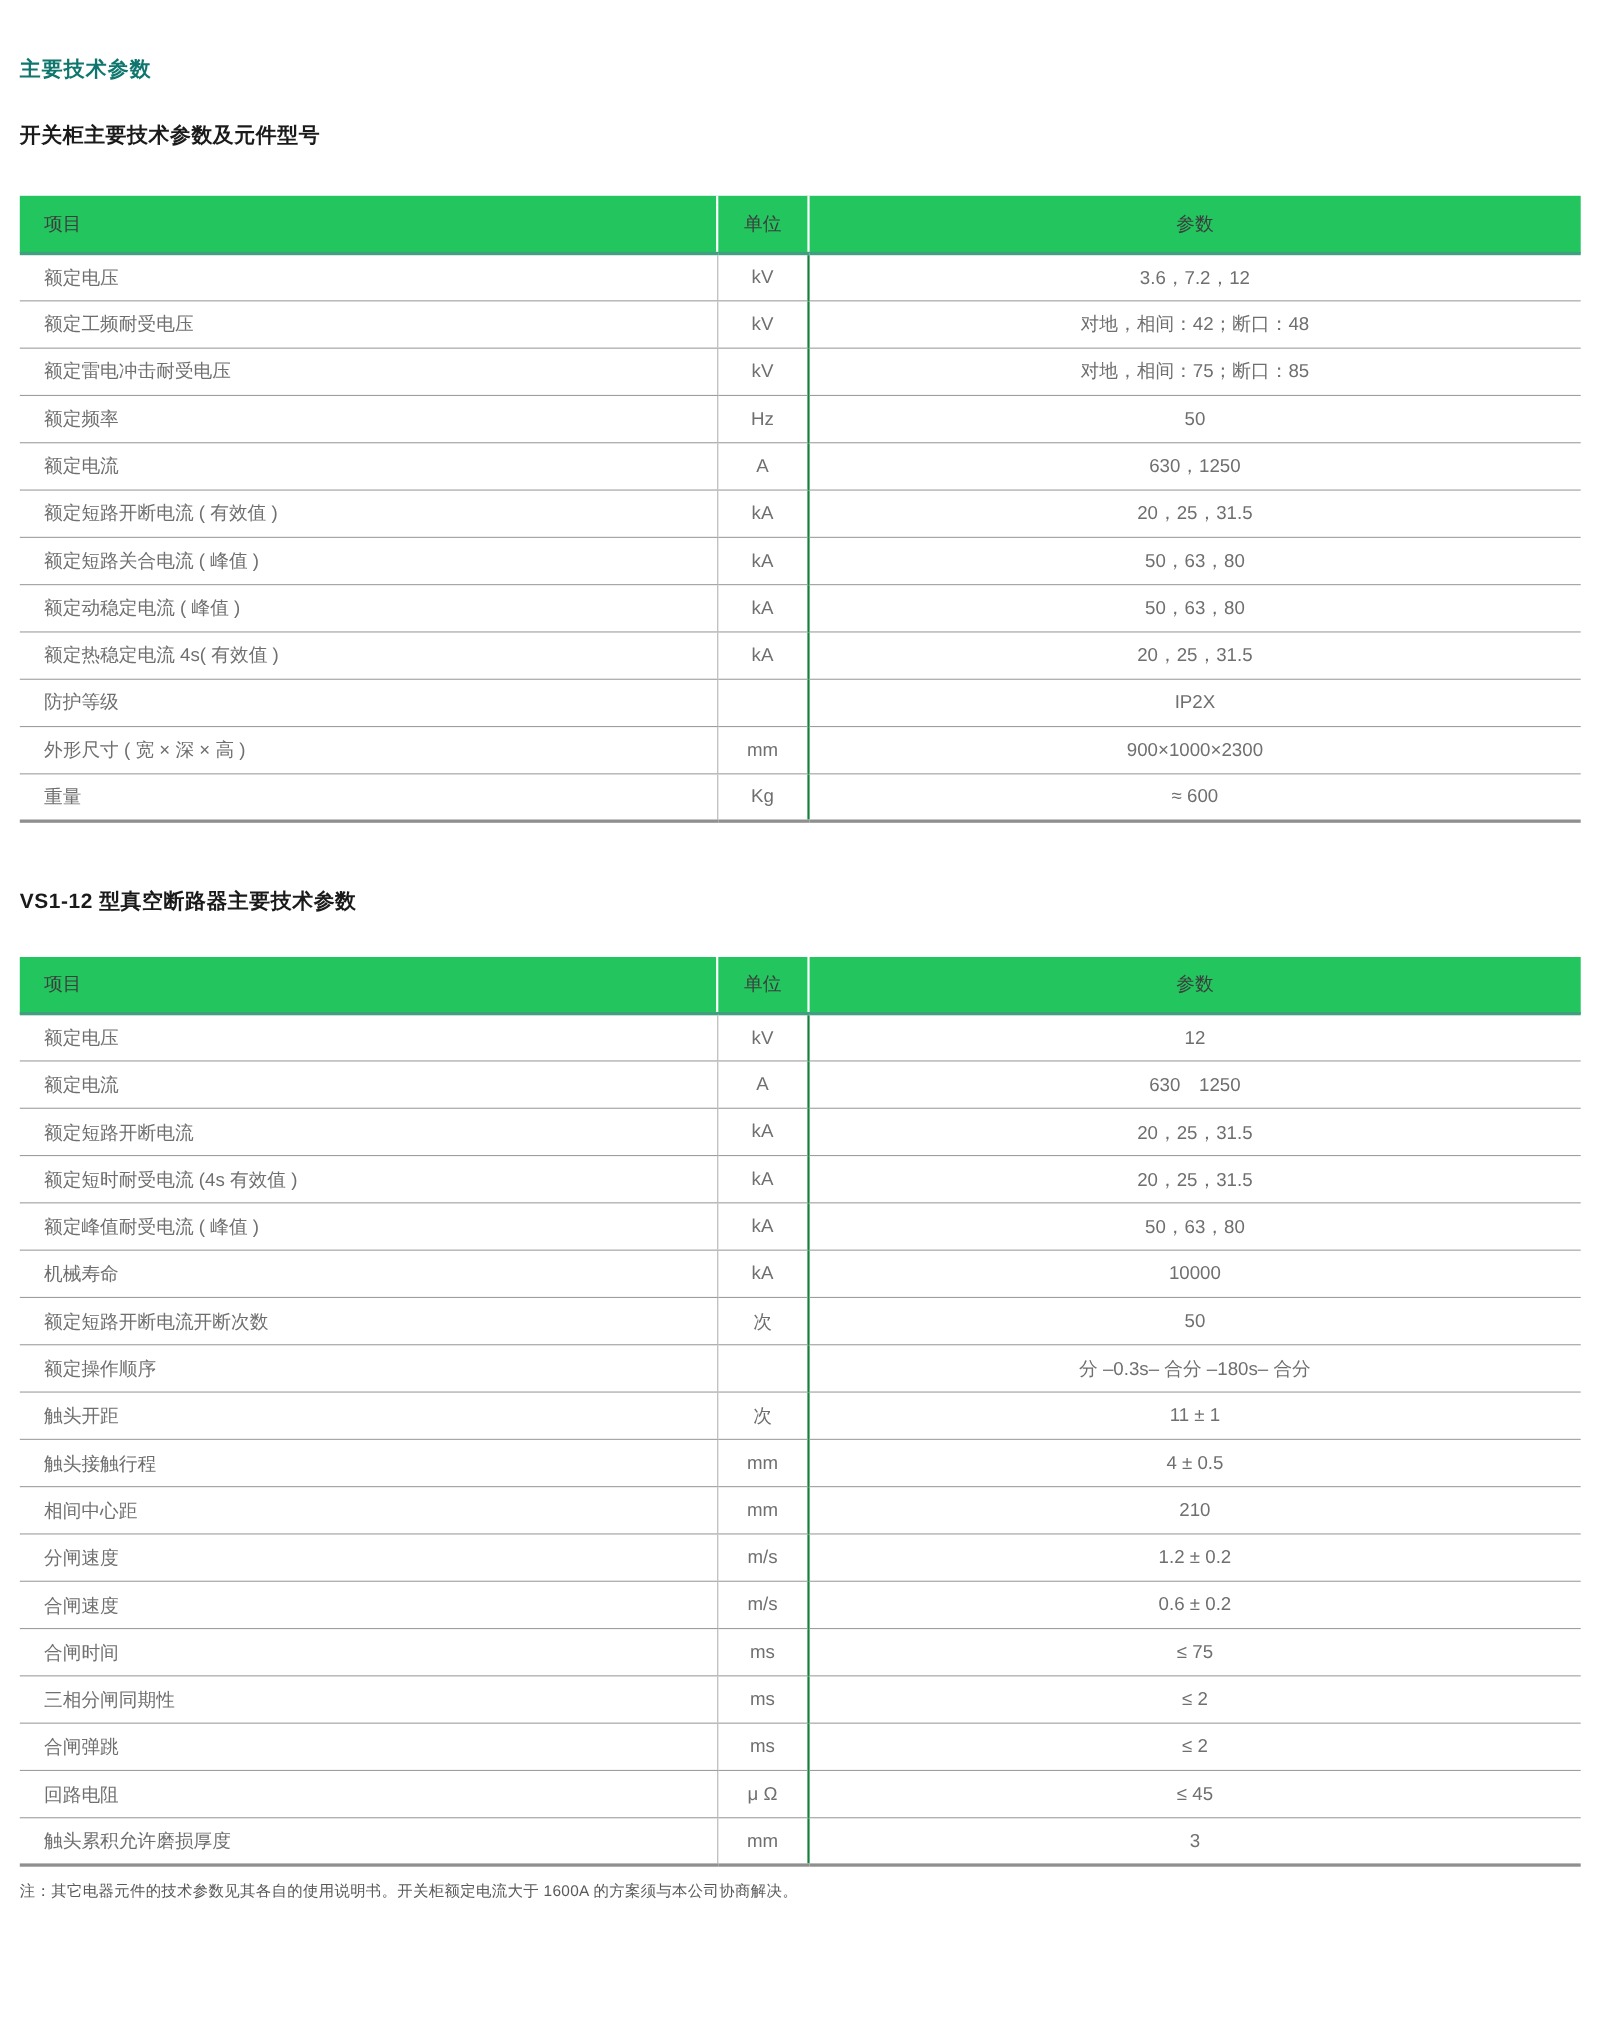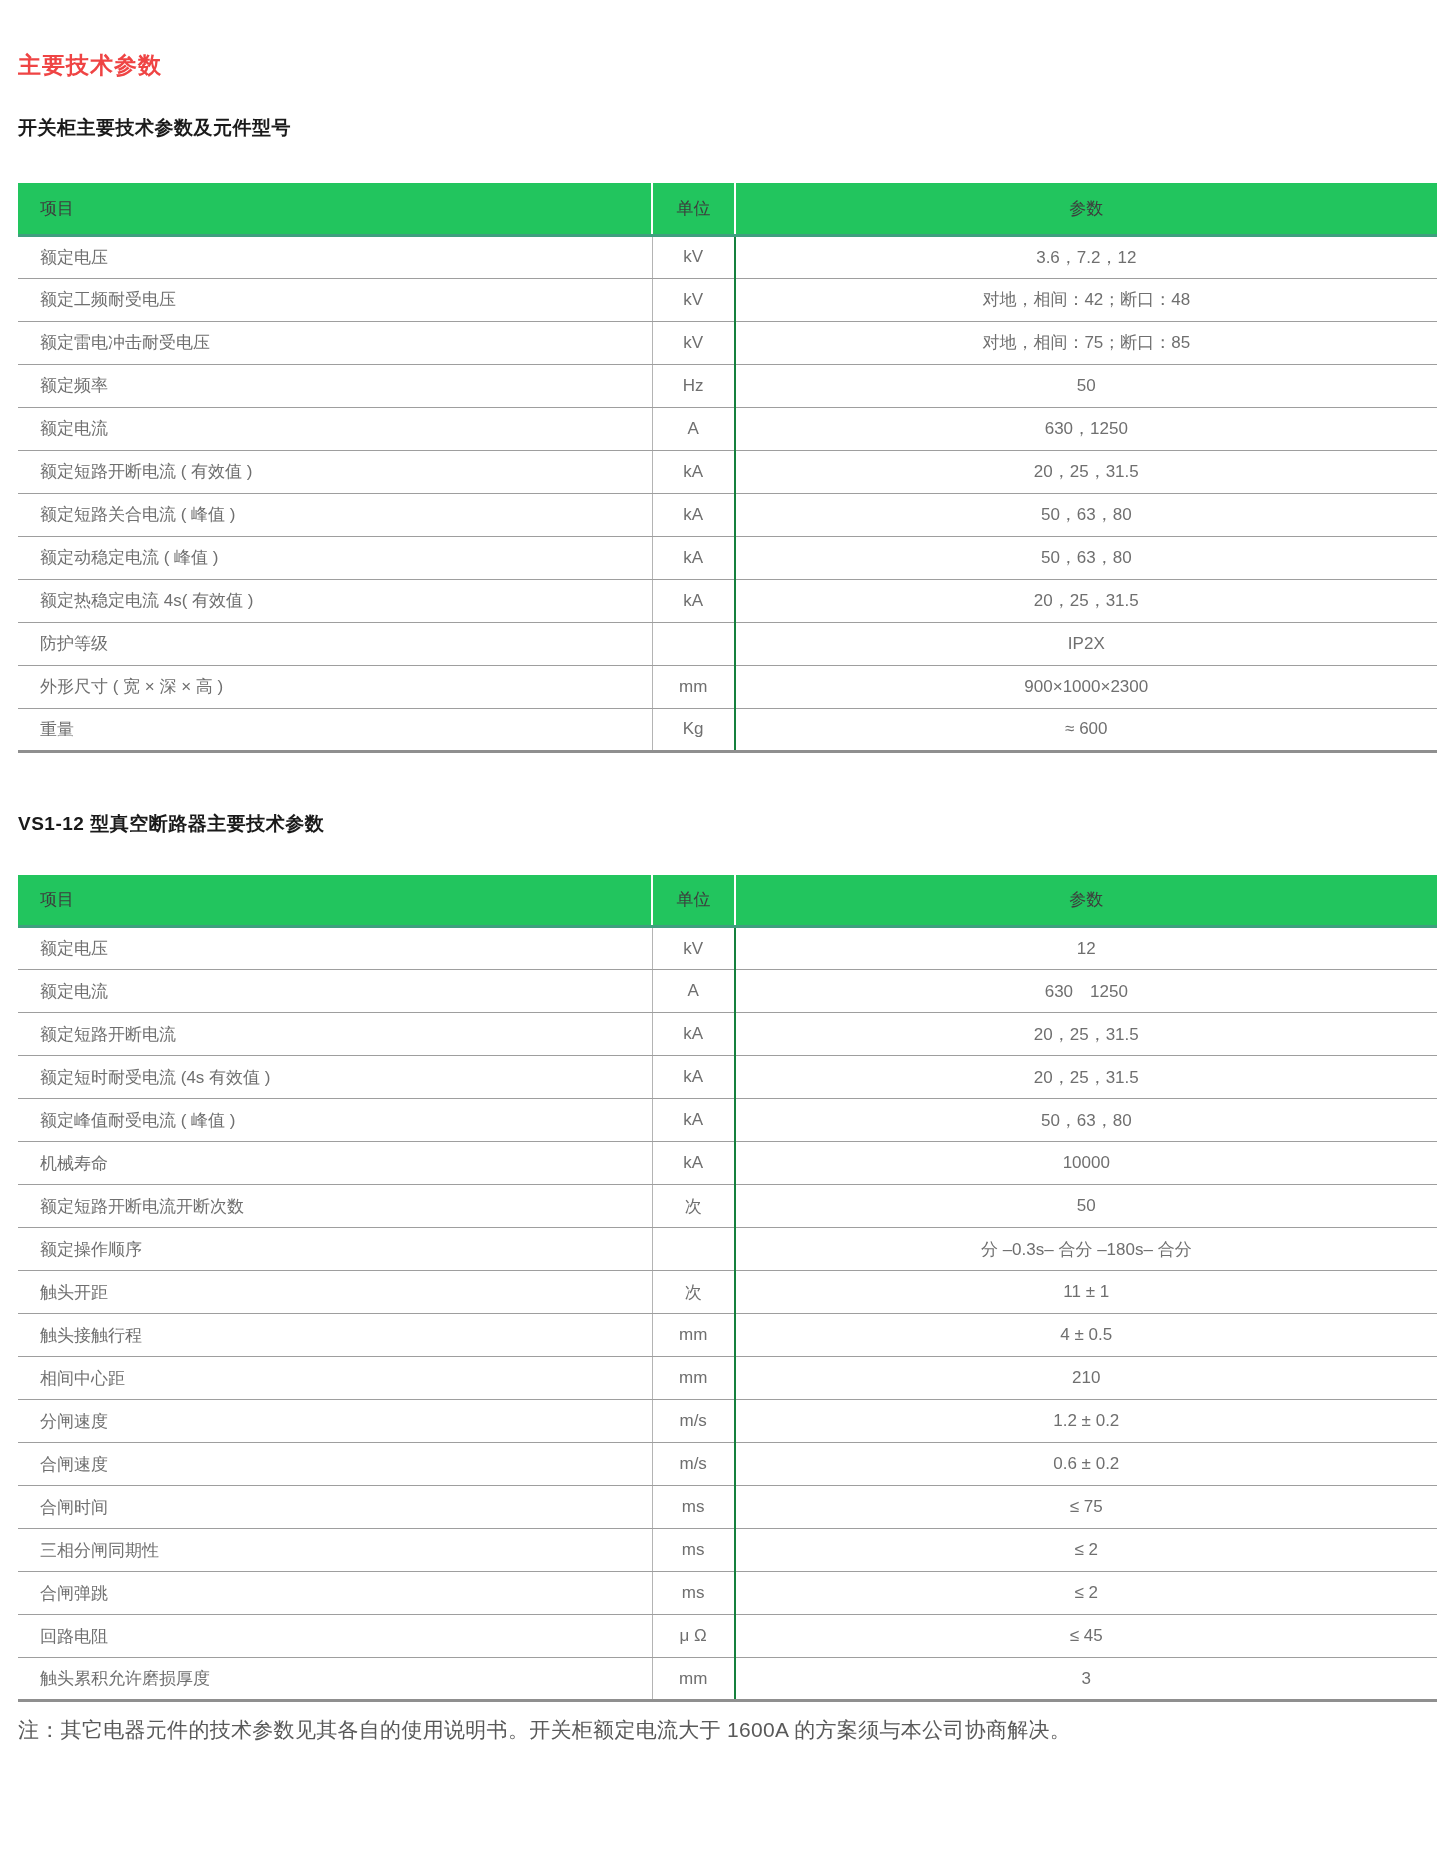--- a/index.html
+++ b/index.html
@@ -8,22 +8,22 @@
     font-family: "Liberation Sans", "DejaVu Sans", sans-serif;
     color: #333;
   }
   .page {
     width: 1456px;
     min-height: 1849px;
     padding: 50px 19px 36px 18px;
     background: #ffffff;
   }
   .page-title {
-    color: #ef4444;
-    font-size: 23px;
+    color: #0f766e;
+    font-size: 19px;
     font-weight: 700;
     margin: 0 0 34px 0;
     letter-spacing: 1px;
   }
   .section-heading {
     color: #1a1a1a;
     font-size: 19px;
     font-weight: 700;
     margin: 0 0 42px 0;
     letter-spacing: 0.5px;
@@ -63,21 +63,21 @@
   table.spec-table td.col-item { text-align: left; padding-left: 22px; }
   table.spec-table td.col-unit {
     text-align: center;
     border-left: 1px solid #b4b4b4;
     border-right: 2px solid #15803d;
   }
   table.spec-table td.col-value { text-align: center; }
   table.spec-table tbody tr:last-child td { border-bottom: 3px solid #8f8f8f; }
   .footnote {
     margin: 14px 0 0 0;
-    font-size: 21px;
+    font-size: 14px;
     color: #595959;
     letter-spacing: 0.3px;
   }
 </style>
 </head>
 <body>
 
 <div class="page">
 
   <h1 class="page-title">主要技术参数</h1>

